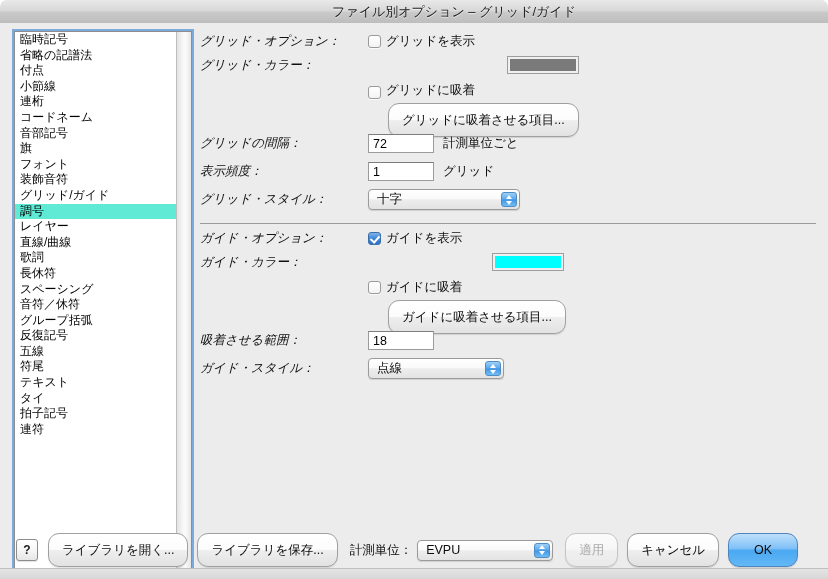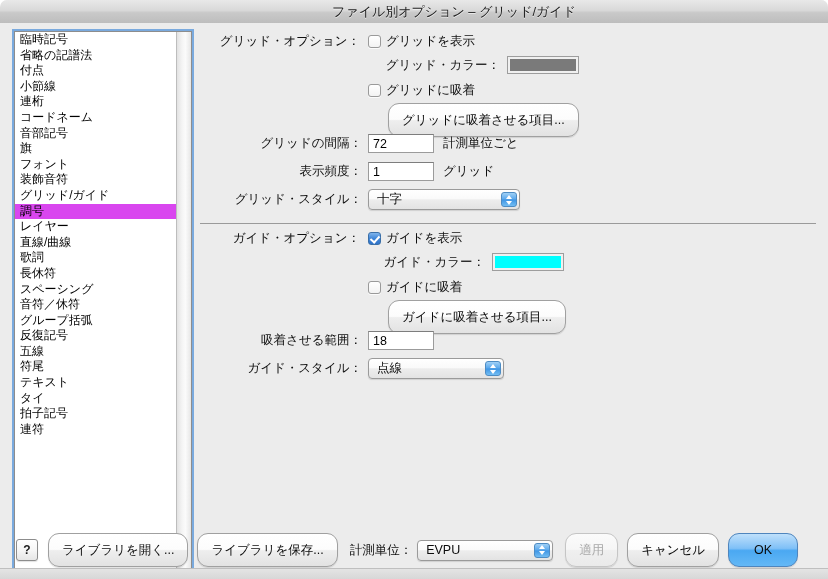--- a/index.html
+++ b/index.html
@@ -48,21 +48,21 @@
     position:absolute;left:0;top:0;right:15px;bottom:0;
     overflow:hidden;
   }
   .list-item{
     height:15.6px;line-height:15.6px;
     padding-left:5px;
     font-size:12px;color:#000;
     white-space:nowrap;overflow:hidden;
   }
   .list-item.selected{
-    background:#d946ef;
+    background:#5eead4;
   }
   .list-scrollbar{
     position:absolute;right:0;top:0;width:15px;bottom:0;
     background:linear-gradient(to right,#e2e2e2 0%,#f4f4f4 35%,#fbfbfb 60%,#e6e6e6 100%);
     border-left:1px solid #bdbdbd;
     box-sizing:border-box;
   }
   
   .panel{
     position:absolute;left:200px;top:0px;width:618px;height:500px;
@@ -70,22 +70,23 @@
   .row{
     position:absolute;
     display:flex;align-items:center;
     white-space:nowrap;
   }
   .lbl{
     font-size:12.5px;color:#101010;
     white-space:nowrap;
   }
   .lbl-right{
-    text-align:right;
+    text-align:left;
     display:inline-block;
+    font-style:italic;
   }
   
   .cb{
     width:13px;height:13px;
     box-sizing:border-box;
     border-radius:3px;
     display:inline-block;
     position:relative;
     vertical-align:middle;
     flex:0 0 auto;
@@ -256,21 +257,21 @@
       </div>
 
       <div class="row" style="left:0px;top:33px;">
         <span class="lbl lbl-right" style="width:300px;">グリッド・カラー：</span>
         <span style="width:7px;"></span>
         <span class="swatch-well">
             <i id="grid-swatch" style="background: rgb(122, 122, 122);"></i>
           </span>
       </div>
 
-      <div class="row" style="left:168px;top:59px;">
+      <div class="row" style="left:168px;top:59px;align-items:flex-end;">
         <span class="cb off"></span>
         <span class="cb-label">グリッドに吸着</span>
       </div>
 
       <div class="row" style="left:188px;top:80px;">
         <span class="btn">グリッドに吸着させる項目...</span>
       </div>
 
       <div class="row" style="left:0px;top:111px;">
         <span class="lbl lbl-right" style="width:162px;">グリッドの間隔：</span>

